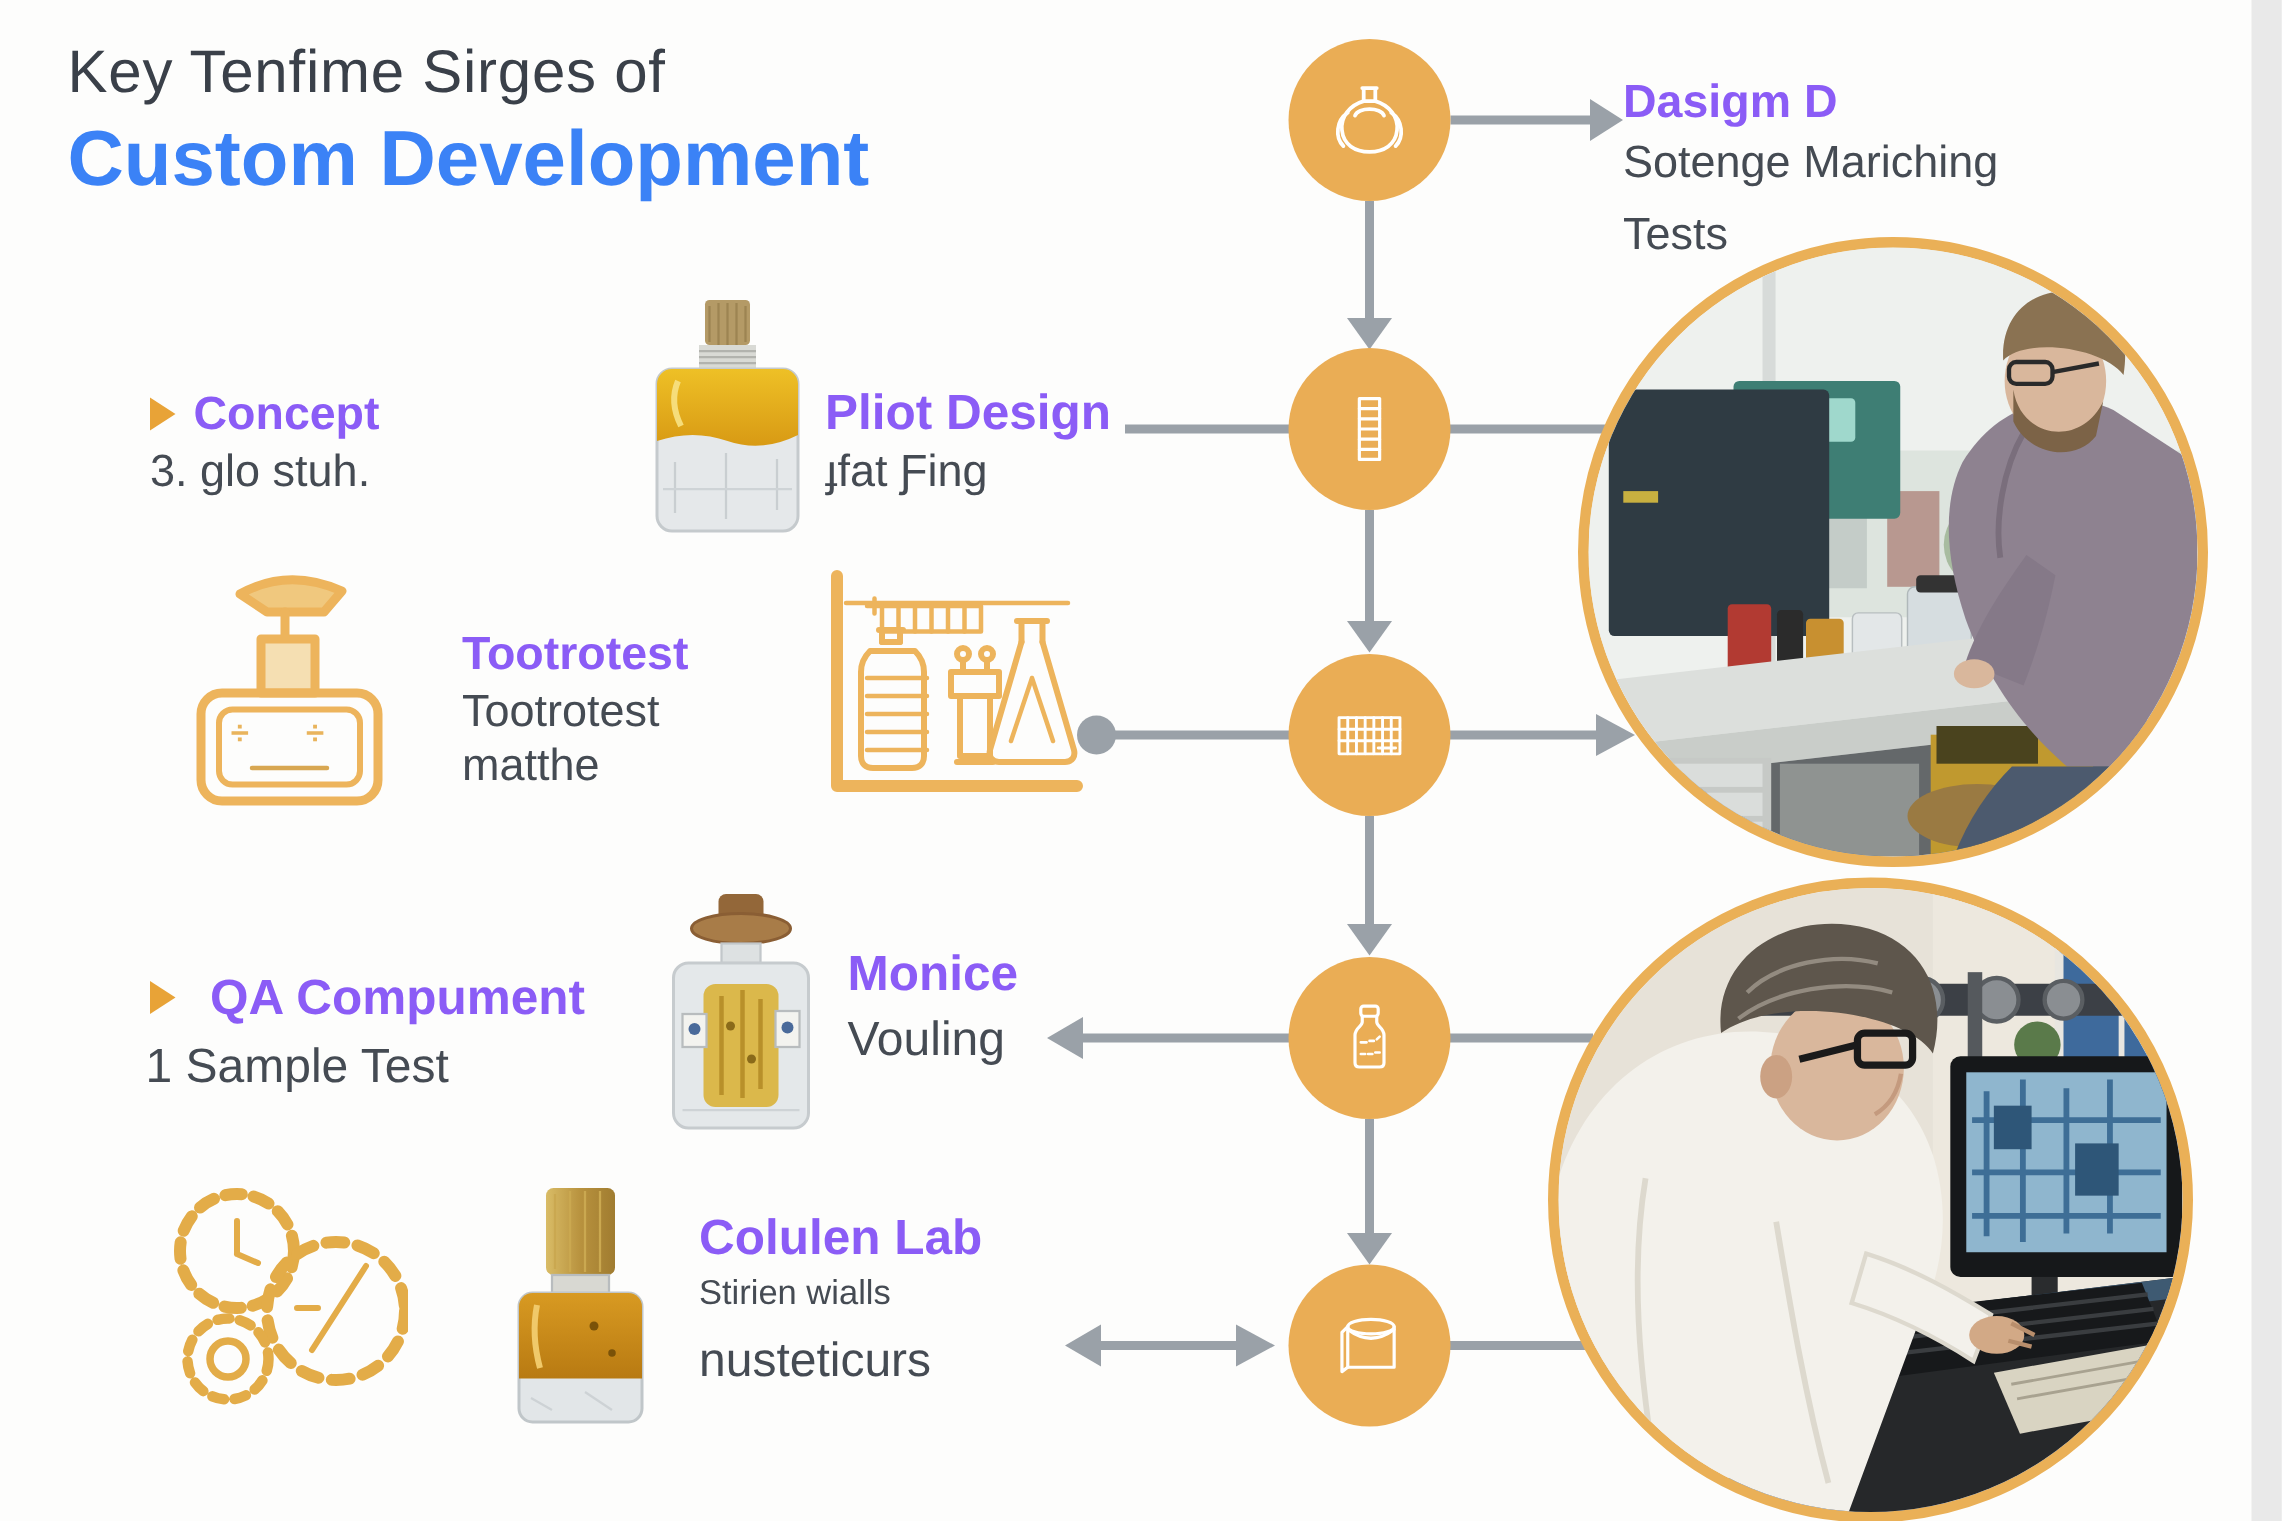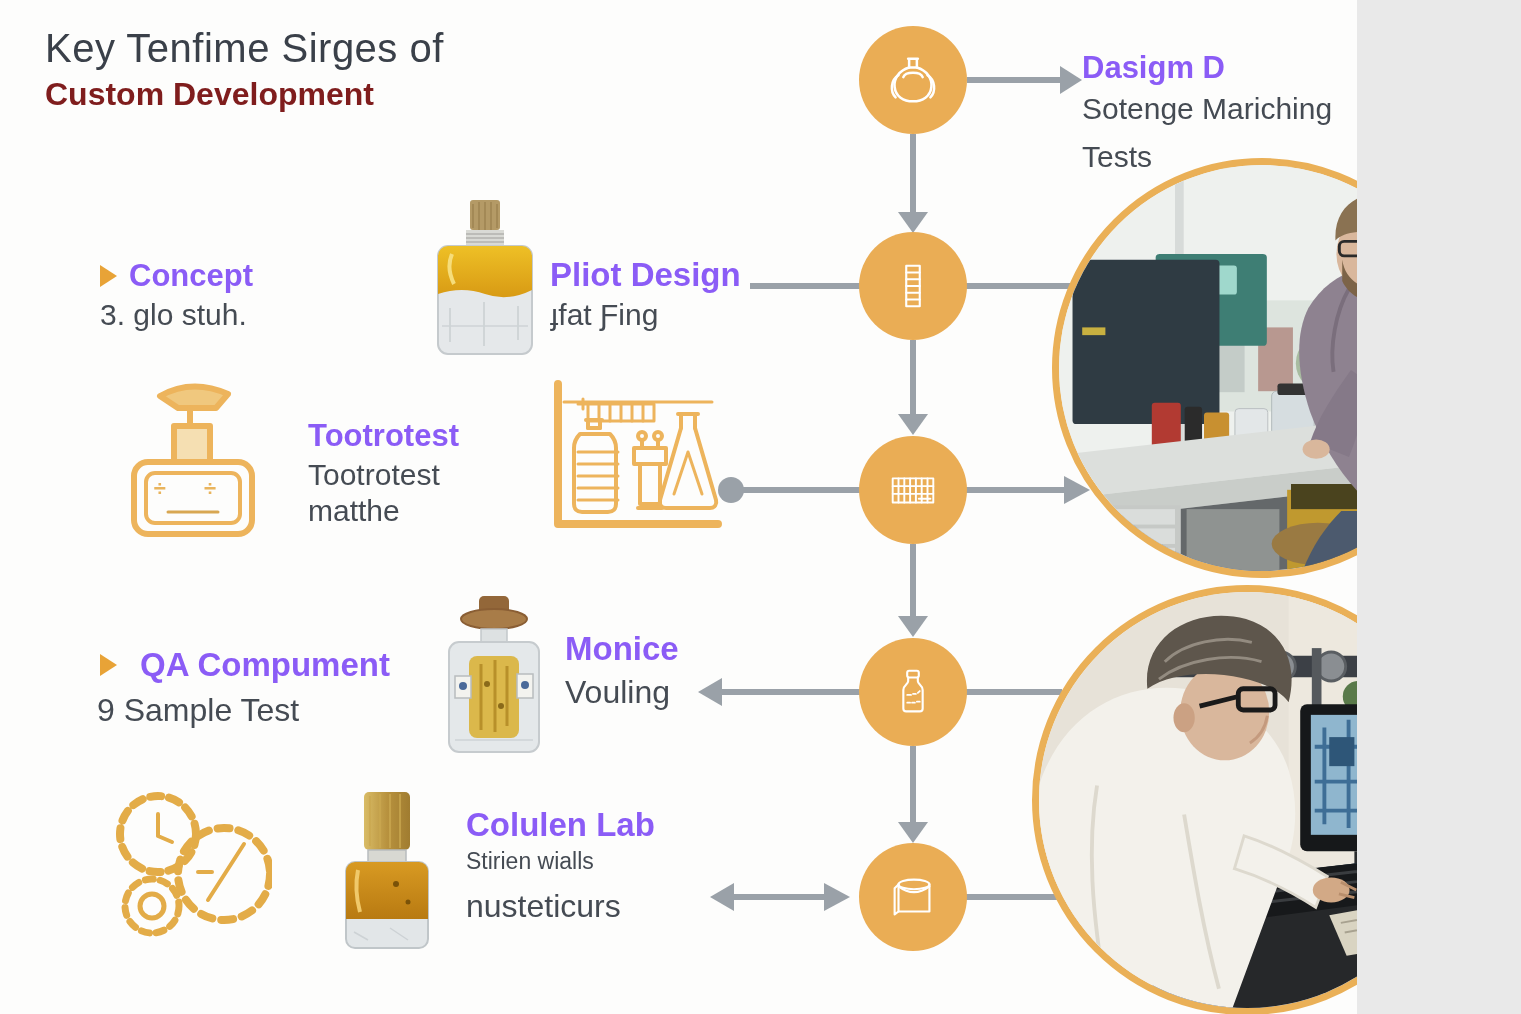--- a/index.html
+++ b/index.html
@@ -1,27 +1,27 @@
 <!DOCTYPE html>
 <html><head>
 <meta charset="utf-8">
 <style>
   html,body{margin:0;padding:0;background:#e9e9e9;}
   #stage{
     position:relative;
-    width:1357px;height:1014px;
+    width:1501px;height:1014px;
     background:#fdfdfc;
     overflow:hidden;
     font-family:"Liberation Sans", sans-serif;
     color:#343b45;
   }
   .abs{position:absolute;}
   
   .title-l1{left:45px;top:26px;font-size:40px;font-weight:500;letter-spacing:.5px;color:#3a4049;}
-  .title-l2{left:45px;top:76px;font-size:32px;font-weight:800;color:#7f1d1d;}
+  .title-l2{left:45px;top:76px;font-size:52px;font-weight:800;color:#3b82f6;}
   .stage-title{font-weight:800;font-size:31px;color:#8b5cf6;white-space:nowrap;}
   .stage-line{font-weight:400;font-size:30px;color:#454b53;white-space:nowrap;}
   .bullet{
     width:0;height:0;border-top:11px solid transparent;border-bottom:11px solid transparent;
     border-left:17px solid #e8a337;
   }
   
   .node{
     width:108px;height:108px;border-radius:50%;
     background:#eaad55;
@@ -146,21 +146,21 @@
 
   <div class="abs stage-title" style="left:550px;top:256px;font-size:33px;">Pliot Design</div>
   <div class="abs stage-line" style="left:550px;top:298px;">ɟfat Ƒing</div>
 
   <div class="abs stage-title" style="left:308px;top:418px;">Tootrotest</div>
   <div class="abs stage-line" style="left:308px;top:458px;">Tootrotest</div>
   <div class="abs stage-line" style="left:308px;top:494px;">matthe</div>
 
   <div class="abs bullet" style="left:100px;top:654px;"></div>
   <div class="abs stage-title" style="left:140px;top:646px;font-size:33px;">QA Compument</div>
-  <div class="abs stage-line" style="left:97px;top:692px;font-size:32px;">9 Sample Test</div>
+  <div class="abs stage-line" style="left:97px;top:692px;font-size:32px;">1 Sample Test</div>
 
   <div class="abs stage-title" style="left:565px;top:630px;font-size:33px;">Monice</div>
   <div class="abs stage-line" style="left:565px;top:674px;font-size:32px;">Vouling</div>
 
   <div class="abs stage-title" style="left:466px;top:806px;font-size:33px;">Colulen Lab</div>
   <div class="abs stage-line" style="left:466px;top:848px;font-size:23px;">Stirien wialls</div>
   <div class="abs stage-line" style="left:466px;top:888px;font-size:32px;">nusteticurs</div>
 
   <div class="abs deco" style="left:112px;top:372px;">
     <svg width="162" height="168" viewBox="0 0 162 168" style="stroke-width:6;">

